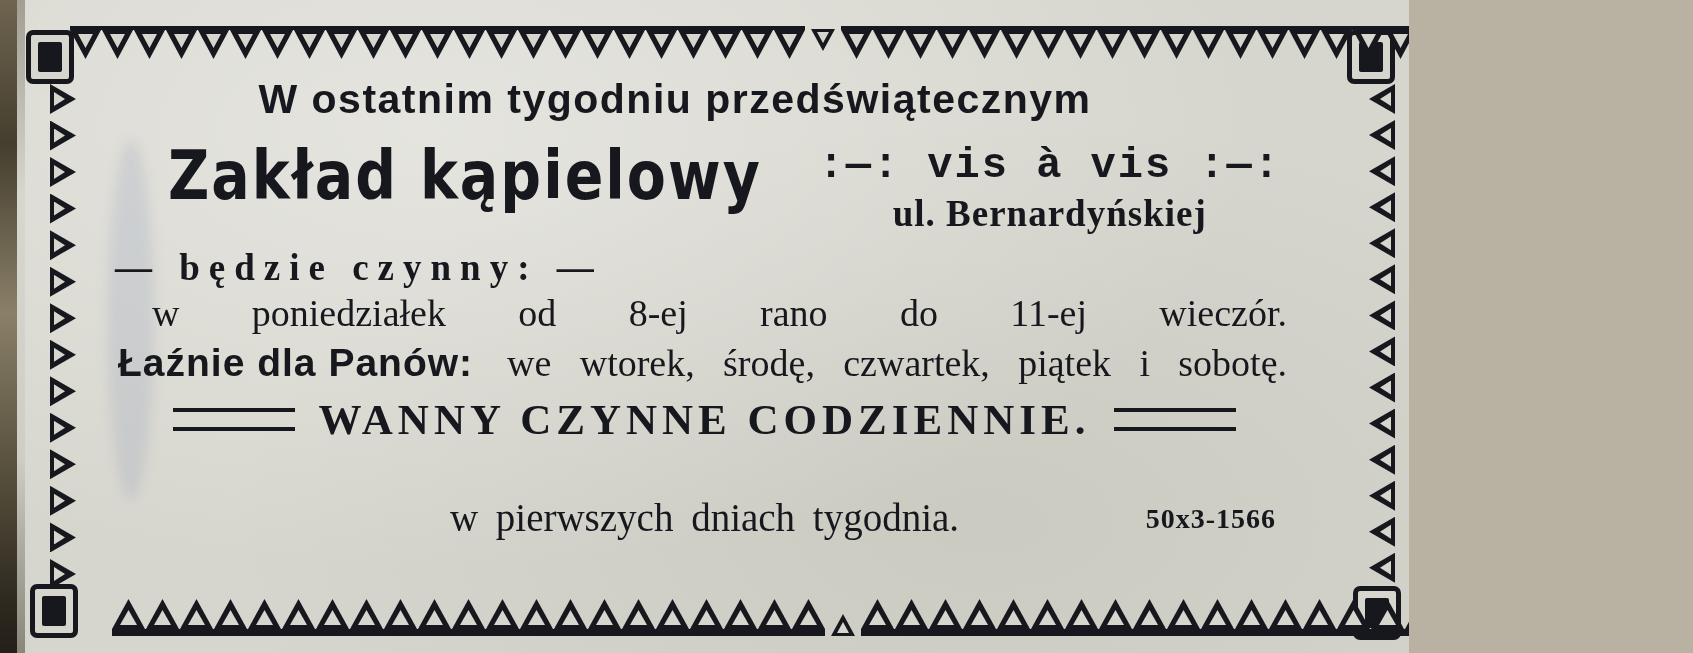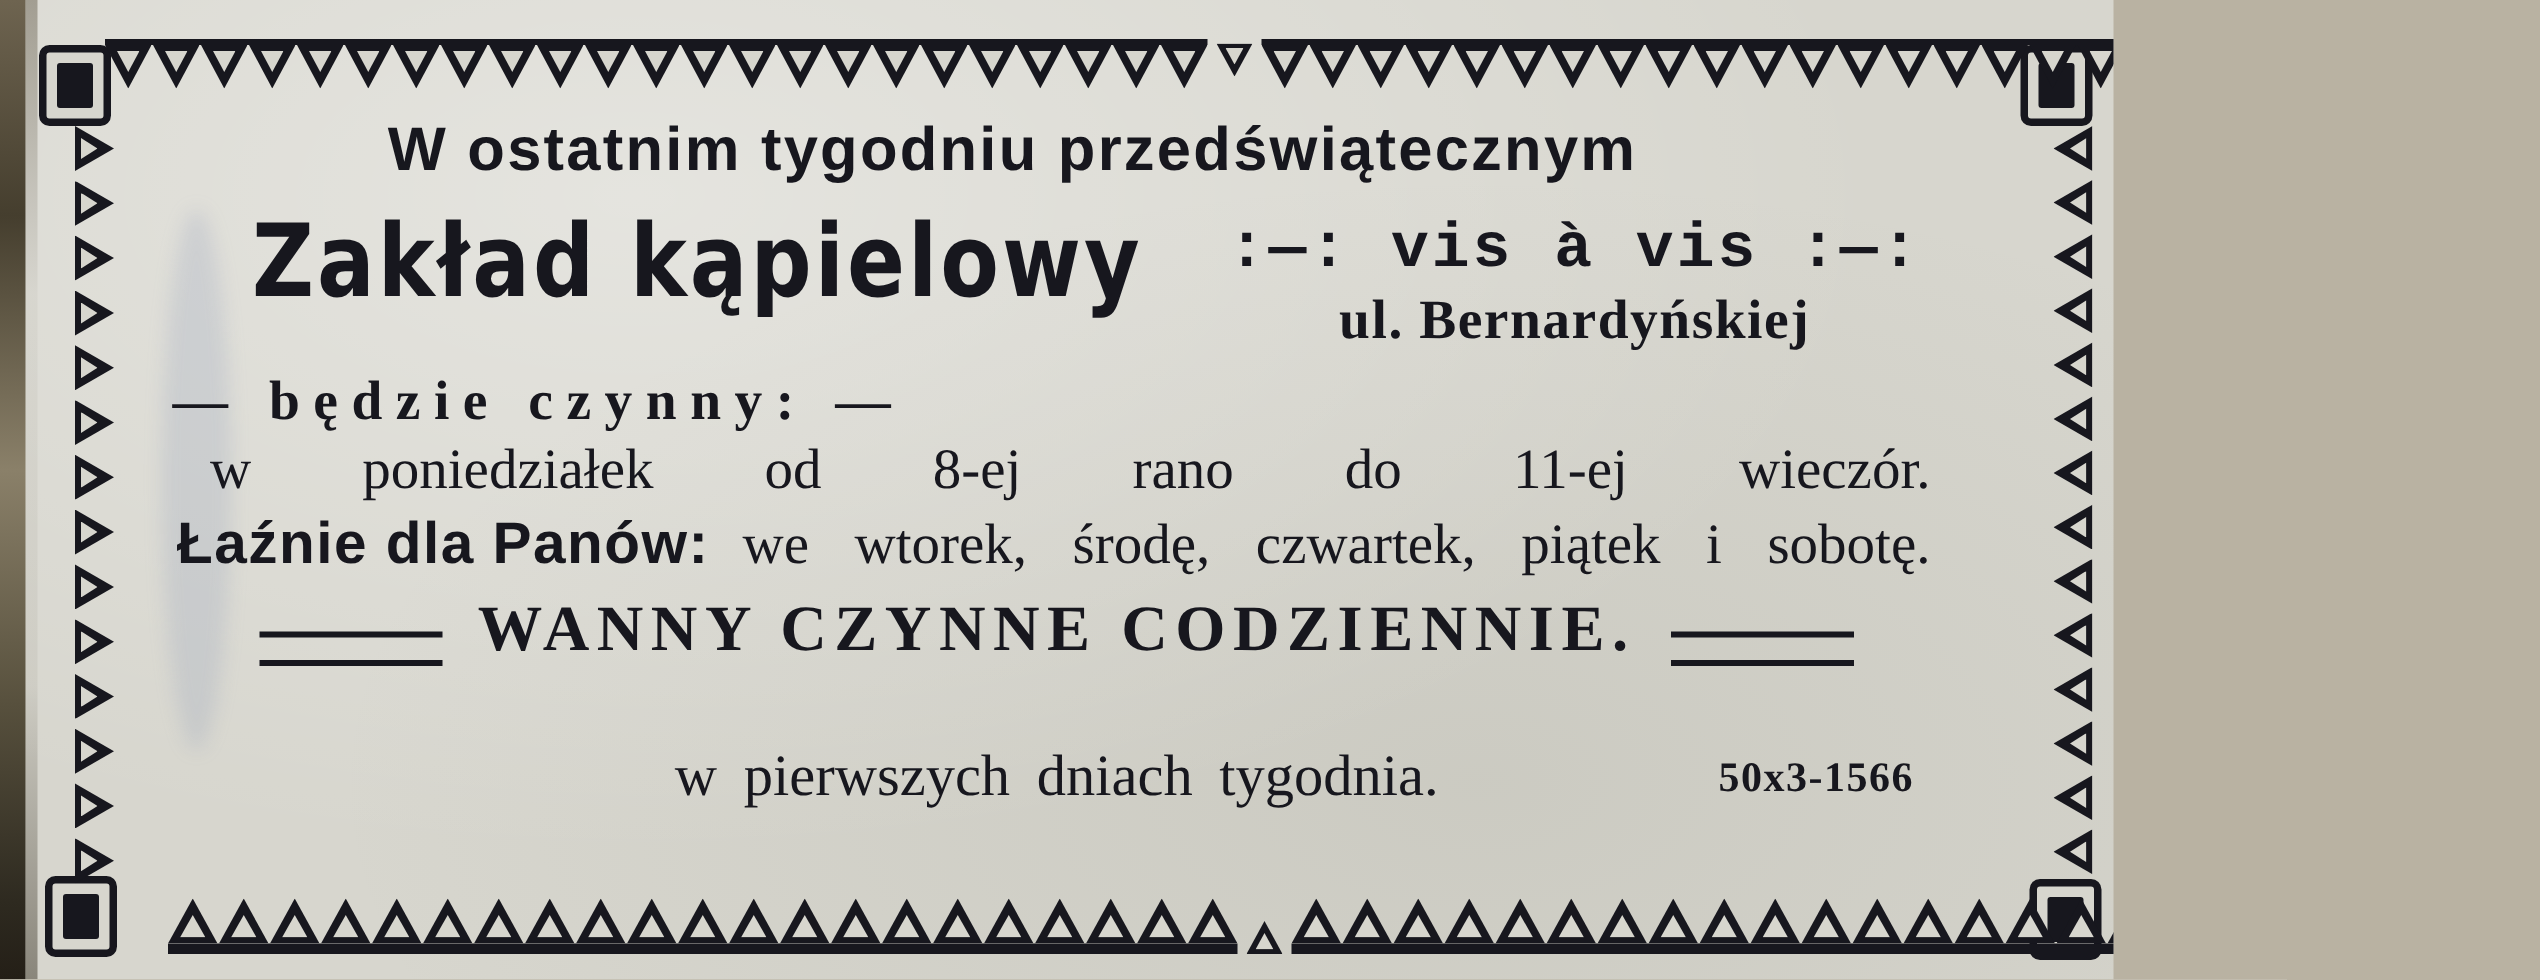--- a/index.html
+++ b/index.html
@@ -91,24 +91,24 @@
     position:absolute;left:115px;top:246px;width:1350px;text-align:left;
     font-family:Liberation Serif, serif;font-weight:bold;font-size:37px;letter-spacing:9px;white-space:nowrap;
   }
   .sched{position:absolute;left:118px;right:122px;display:flex;align-items:baseline;}
   .sched.r1{top:291px;}
   .sched.r2{top:341px;}
   .sched .lbl{
     font-family:"Liberation Sans", sans-serif;font-weight:bold;font-size:39px;letter-spacing:1px;white-space:nowrap;flex:0 0 auto;
   }
   .sched .txt{
-    flex:1 1 auto;margin-left:22px;font-size:38px;word-spacing:12px;
+    flex:1 1 auto;margin-left:34px;font-size:38px;word-spacing:12px;
     text-align:justify;text-align-last:justify;white-space:nowrap;display:block;
   }
-  .banner-row{position:absolute;left:115px;right:115px;top:395px;display:flex;align-items:flex-end;justify-content:center;gap:24px;}
+  .banner-row{position:absolute;left:115px;right:115px;top:395px;display:flex;align-items:center;justify-content:center;gap:24px;}
   .dbl-rule{width:122px;height:15px;border-top:4px solid var(--ink);border-bottom:4px solid var(--ink);flex:0 0 auto;}
   .banner-text{font-family:"Liberation Serif", serif;font-weight:bold;font-size:43px;letter-spacing:5px;white-space:nowrap;}
   .note1{
     position:absolute;left:130px;right:138px;top:447px;font-size:39px;word-spacing:10px;
     text-align:justify;text-align-last:justify;white-space:nowrap;
   }
   .note2-row{position:absolute;left:115px;right:115px;top:495px;text-align:center;}
   .note2{font-size:39px;word-spacing:8px;}
   .ref-code{position:absolute;right:18px;top:8px;font-size:28px;letter-spacing:1px;font-weight:bold;}
 </style>

